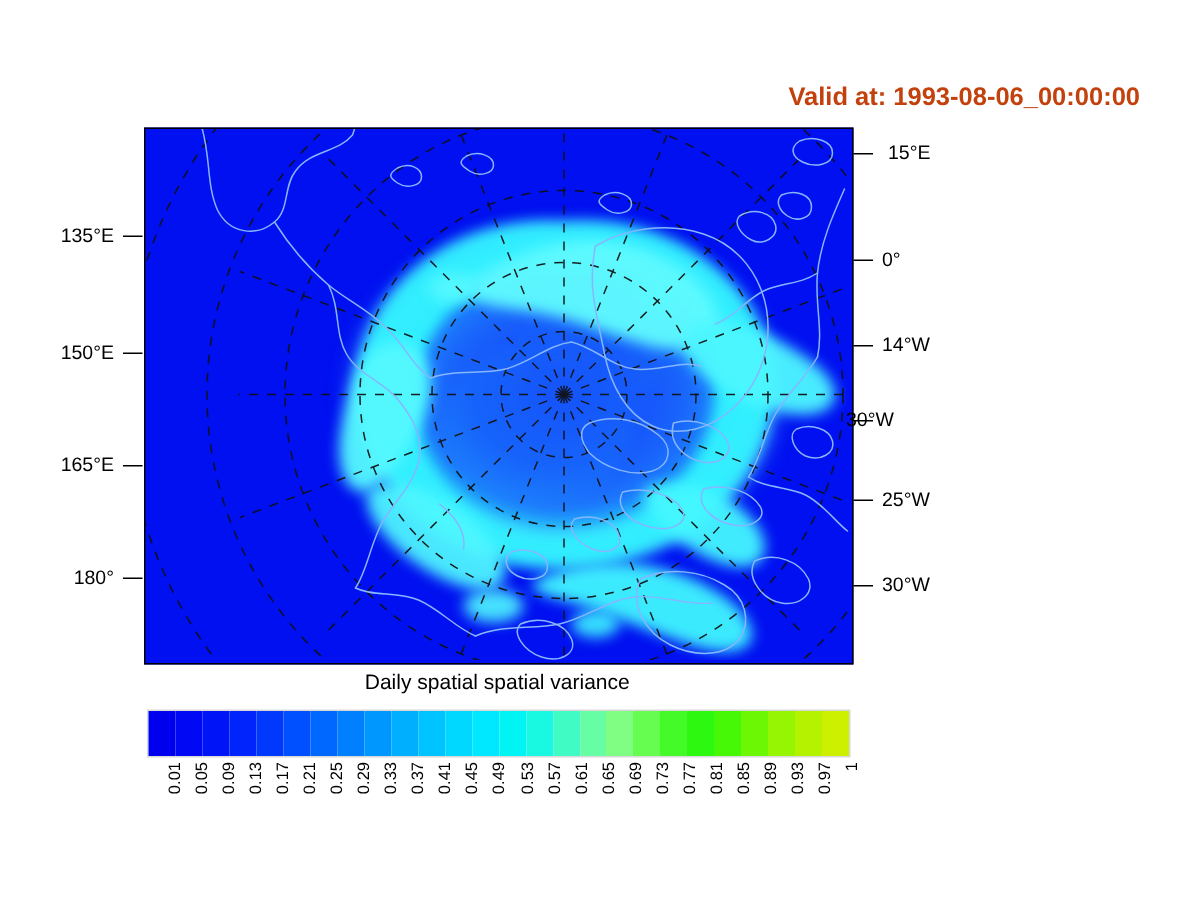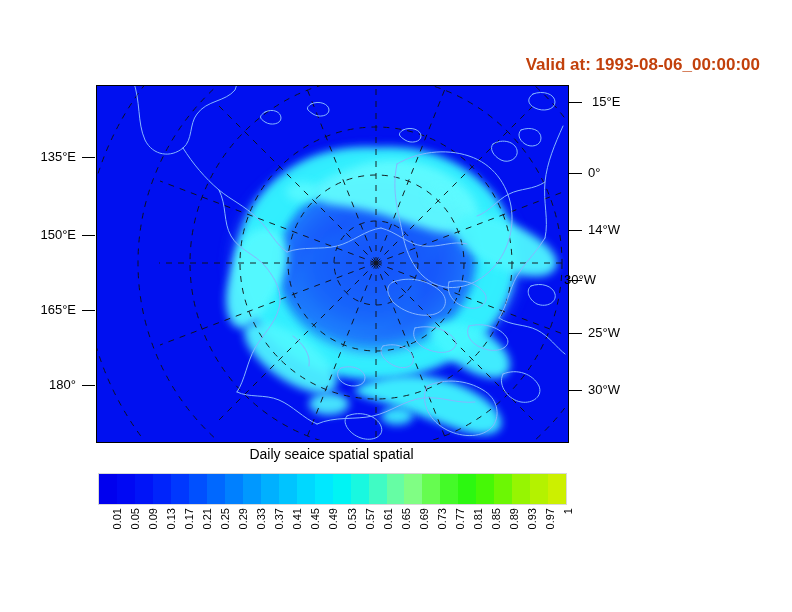--- a/index.html
+++ b/index.html
@@ -314,21 +314,21 @@
     <div class="tick-mark" style="left:569px; top:280px; width:13px;"></div>
     <div class="axis-label axis-right" style="left:564px; top:272px;">30°W</div>
 
     <div class="tick-mark" style="left:569px; top:333px; width:13px;"></div>
     <div class="axis-label axis-right" style="left:588px; top:325px;">25°W</div>
 
     <div class="tick-mark" style="left:569px; top:390px; width:13px;"></div>
     <div class="axis-label axis-right" style="left:588px; top:382px;">30°W</div>
   </div>
 
-  <div id="map-caption">Daily seaice spatial spatial</div>
+  <div id="map-caption">Daily spatial spatial variance</div>
 
   <div id="colorbar-wrap">
     <div id="colorbar">
         <div class="swatch" title="0.01" style="background: rgb(0, 0, 238);"></div>
         <div class="swatch" title="0.05" style="background: rgb(0, 8, 244);"></div>
         <div class="swatch" title="0.09" style="background: rgb(0, 20, 248);"></div>
         <div class="swatch" title="0.13" style="background: rgb(0, 36, 251);"></div>
         <div class="swatch" title="0.17" style="background: rgb(0, 56, 254);"></div>
         <div class="swatch" title="0.21" style="background: rgb(0, 80, 255);"></div>
         <div class="swatch" title="0.25" style="background: rgb(0, 104, 255);"></div>

